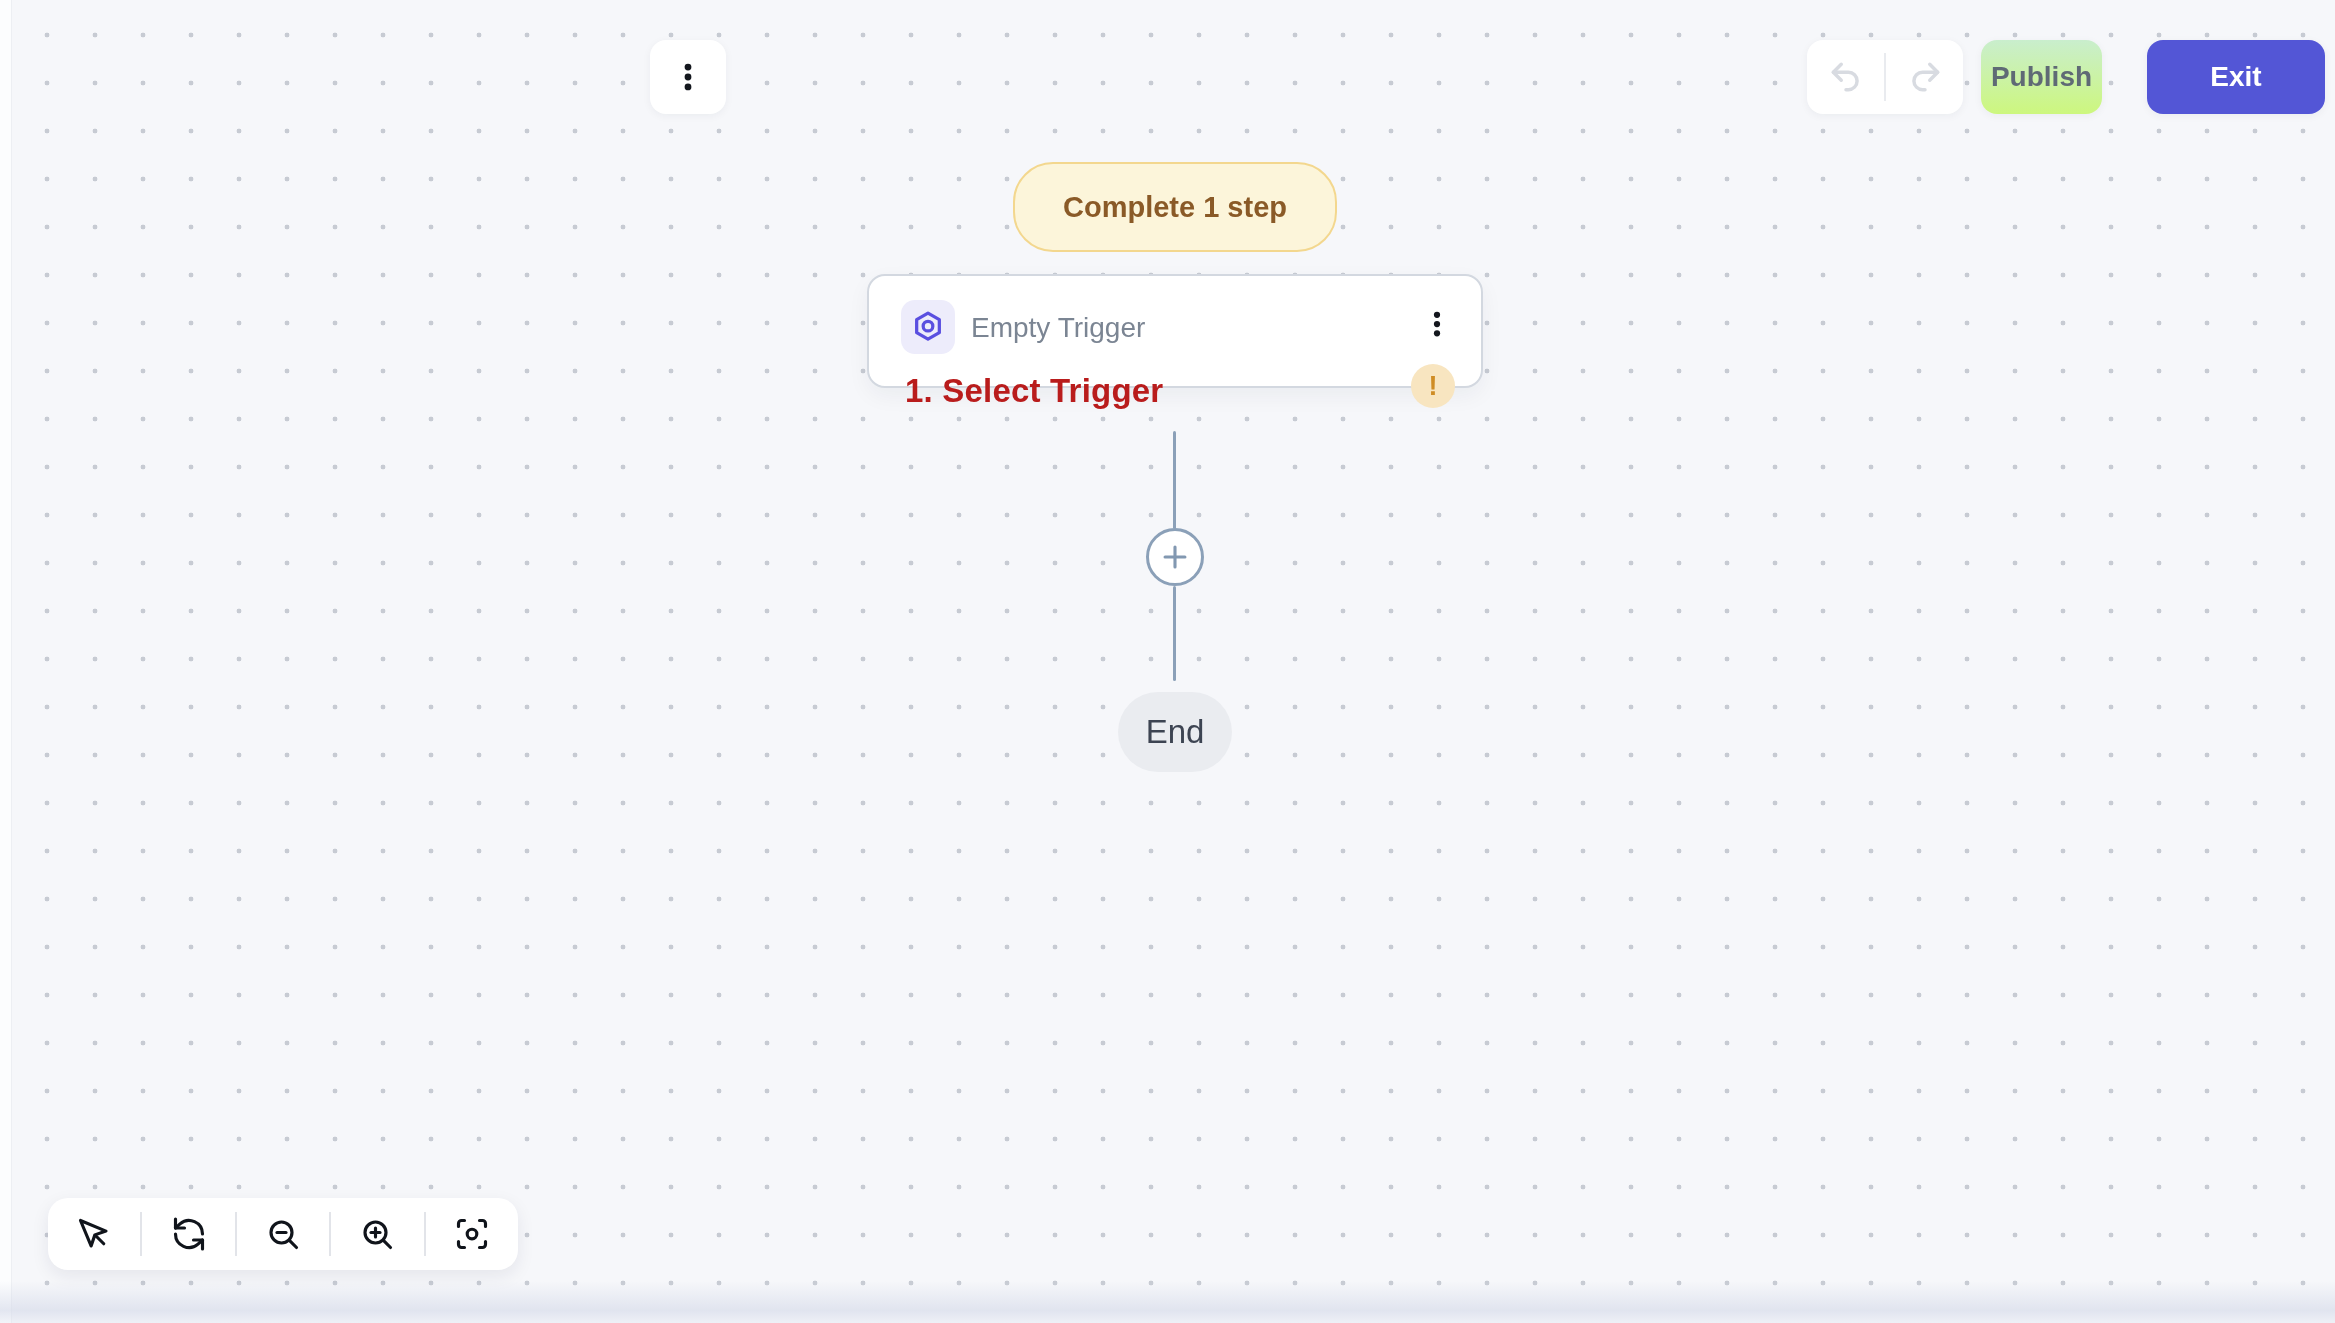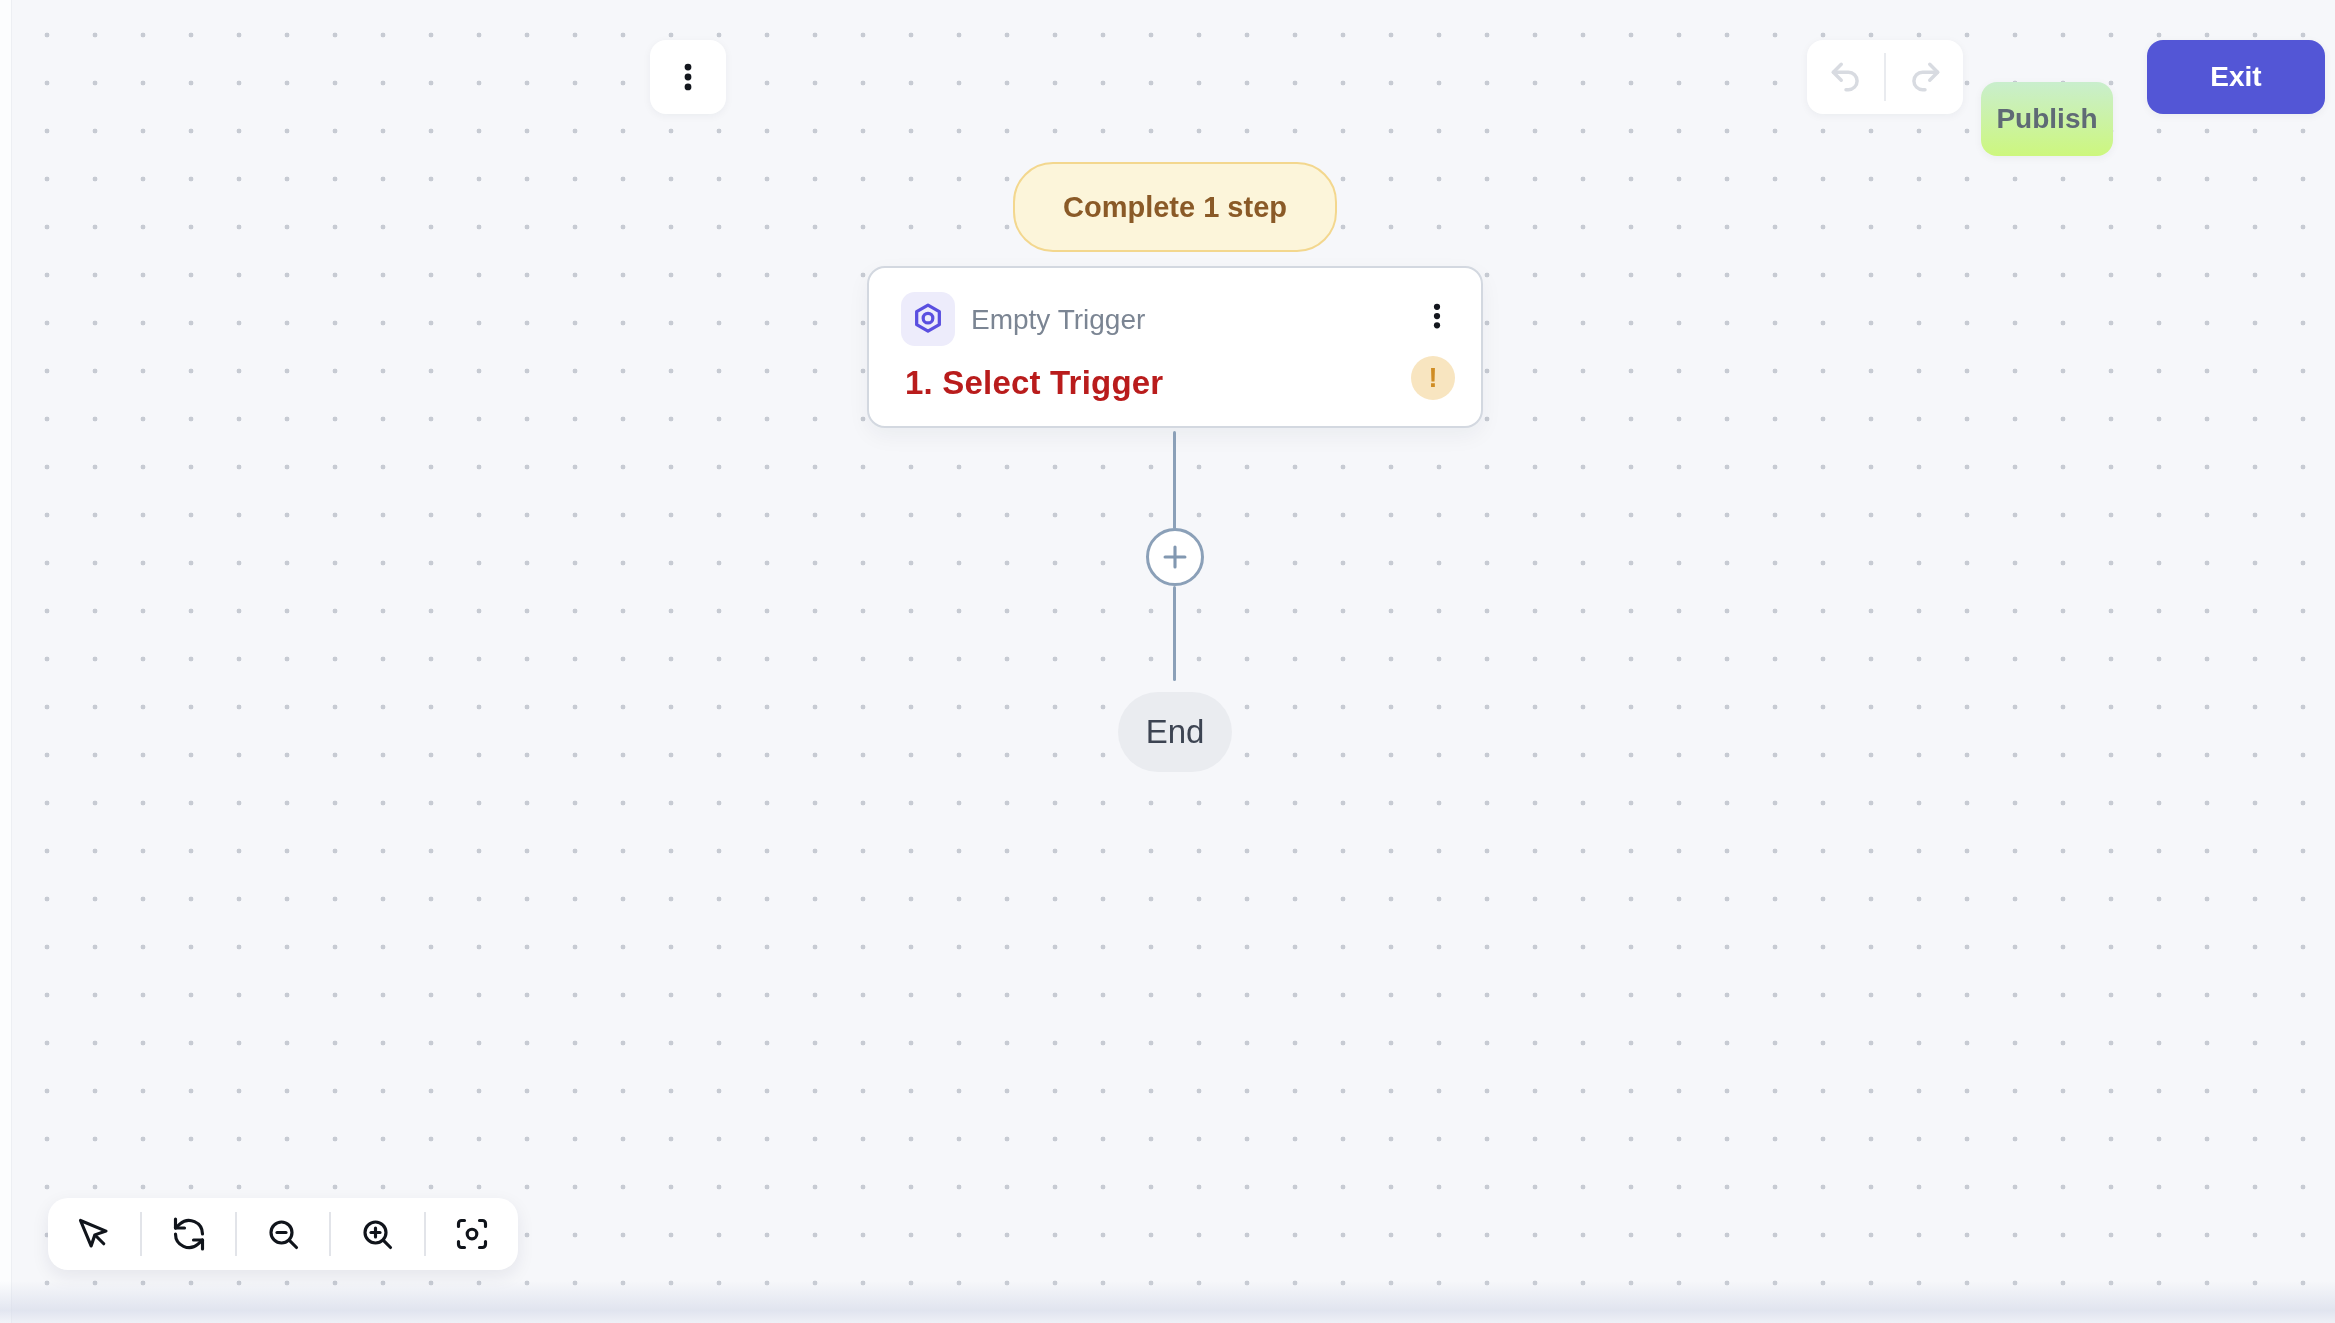--- a/index.html
+++ b/index.html
@@ -41,40 +41,39 @@
   .btn-breadcrumb { left: 30px; width: 400px; justify-content: space-between; padding: 0 26px 0 30px; font-weight: 500; }
   .btn-notes { left: 452px; width: 180px; gap: 16px; font-weight: 500; }
   .btn-more { left: 650px; width: 76px; }
   .history-group { left: 1807px; width: 156px; padding: 0; overflow: hidden; }
   .history-half {
     flex: 1; height: 100%; display: flex; align-items: center; justify-content: center;
     background: transparent; border: none; cursor: default; color: #d8dbe1;
   }
   .history-divider { width: 2px; height: 48px; background: #e9ebef; }
   .btn-publish {
-    left: 1981px; width: 132px; font-weight: 700; color: #5f6a75;
+    left: 1981px; width: 121px; font-weight: 700; color: #5f6a75;
     background: linear-gradient(180deg, #c9eecd 0%, #cdf77e 100%);
-    margin-top: 42px;
   }
   .btn-exit { left: 2147px; width: 178px; font-weight: 700; color: #ffffff; background: #5356d6; }
 
   .icon { display: inline-flex; align-items: center; justify-content: center; }
   .icon svg { display: block; }
 
   
   .incomplete-badge {
     position: absolute; left: 1013px; top: 162px; width: 324px; height: 90px;
     background: #fcf5da; border: 2px solid #f3d78e; border-radius: 40px;
     display: flex; align-items: center; justify-content: center;
     font-size: 29px; font-weight: 700; color: #8a5a27; cursor: pointer;
   }
 
   
   .trigger-card {
-    position: absolute; left: 867px; top: 266px; width: 616px; height: 162px;
+    position: absolute; left: 867px; top: 274px; width: 616px; height: 114px;
     background: #ffffff; border: 2px solid #d3d8e0; border-radius: 18px;
     box-shadow: 0 8px 22px rgba(25,35,60,0.05); cursor: pointer;
   }
   .trigger-icon-box {
     position: absolute; left: 32px; top: 24px; width: 54px; height: 54px;
     background: #edecfb; border-radius: 14px;
     display: flex; align-items: center; justify-content: center; color: #5a4fe0;
   }
   .trigger-type-label {
     position: absolute; left: 102px; top: 36px;

